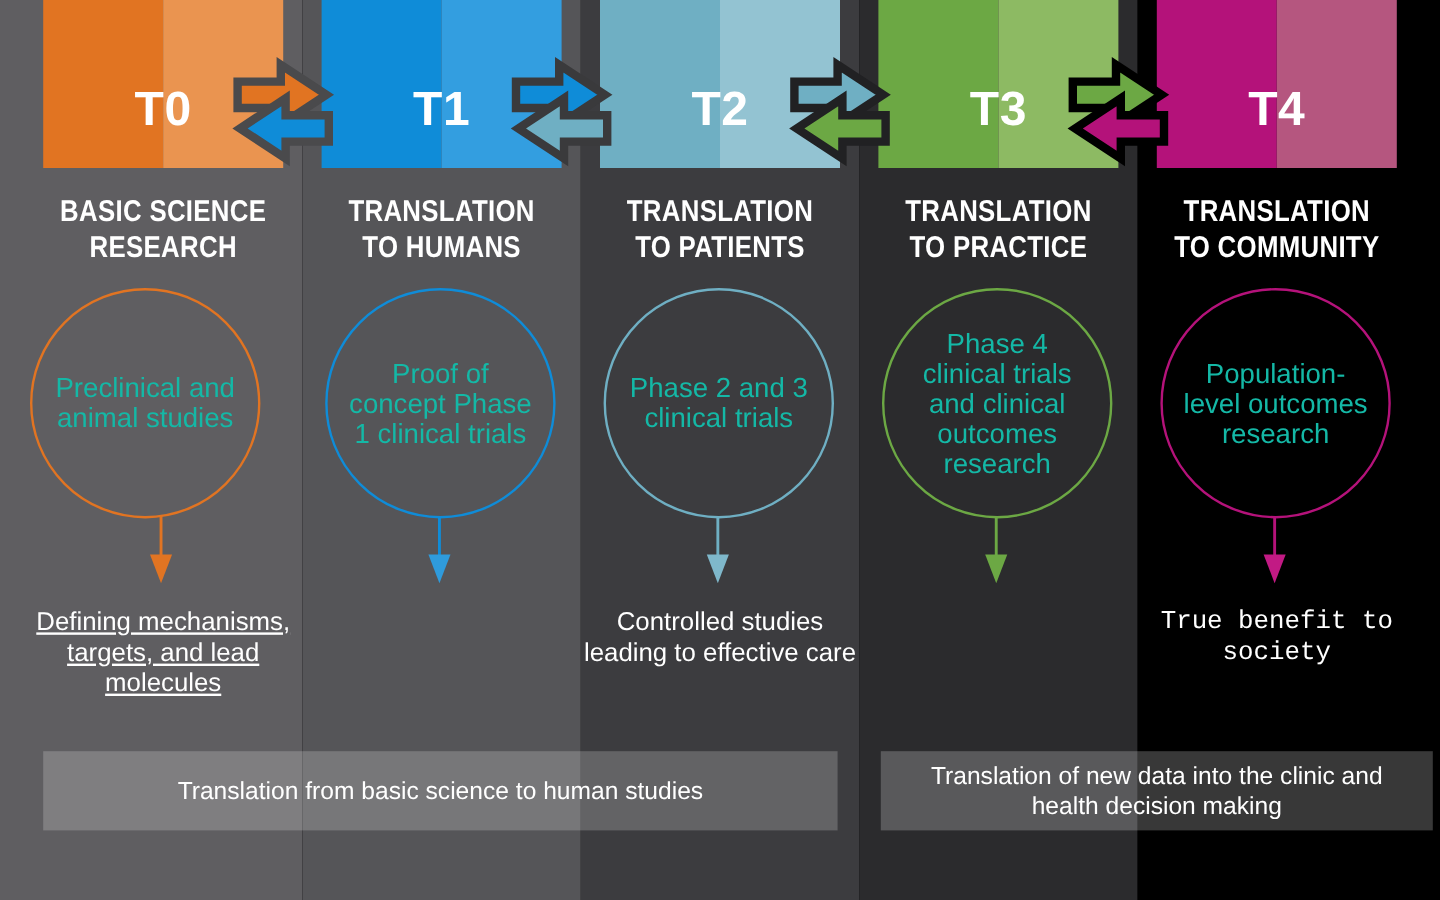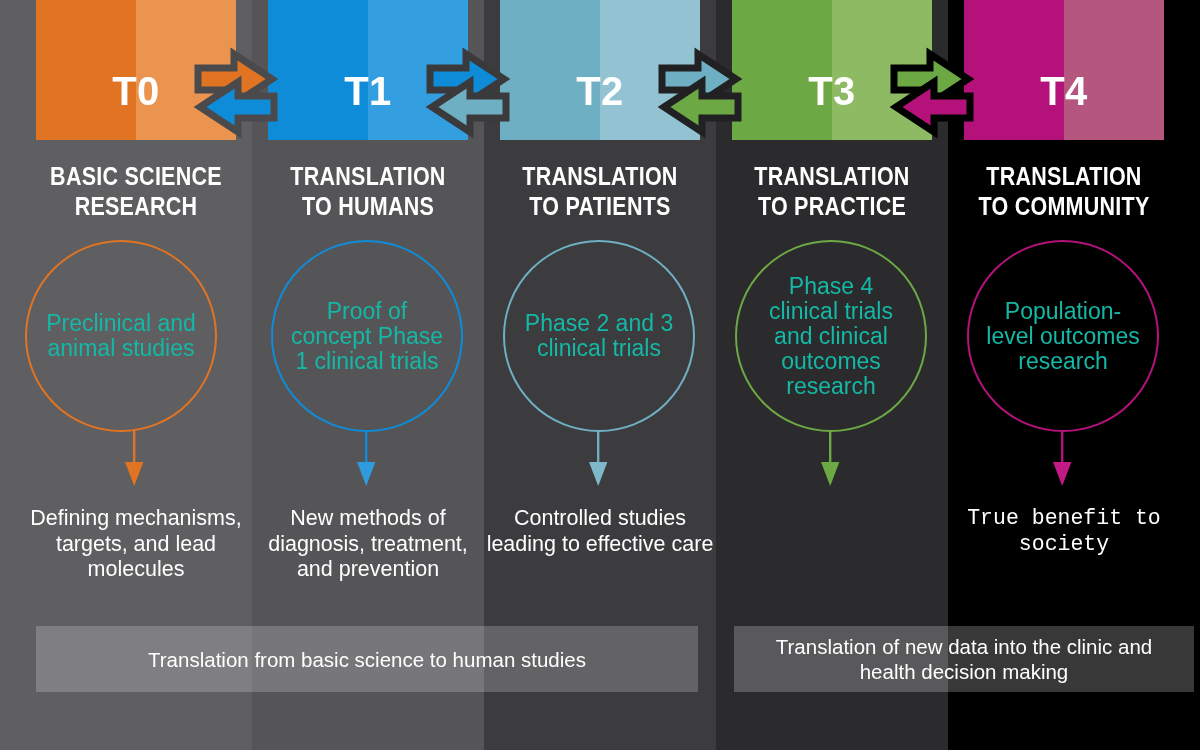--- a/index.html
+++ b/index.html
@@ -250,22 +250,21 @@
       <path d="M 4 32 L 22.4 32 L 13.2 56 Z" fill="#6CA844"></path>
     </svg>
   </div>
   <div class="downarrow" style="left:1049px; top:430px;">
     <svg width="28" height="58" viewBox="0 0 28 58">
       <path d="M 13.2 0 L 13.2 34" stroke="#B4127A" stroke-width="2.4" fill="none"></path>
       <path d="M 4 32 L 22.4 32 L 13.2 56 Z" fill="#C21A84"></path>
     </svg>
   </div>
 
-  <div class="col-desc" style="left:16px; top:506px; width:240px;">Defining mechanisms, targets, and lead molecules</div>
-  <div class="col-desc" style="left:248px; top:506px; width:240px;">New methods of diagnosis, treatment, and prevention</div>
+  <div class="col-desc" style="left:16px; top:506px; width:240px;text-decoration:underline;">Defining mechanisms, targets, and lead molecules</div>
   <div class="col-desc" style="left:480px; top:506px; width:240px;">Controlled studies leading to effective care</div>
   <div class="col-desc" style="left:944px; top:506px; width:240px;font-family:Liberation Mono, monospace;">True benefit to society</div>
 
   <div class="summary-bar" style="left:36px; top:626px; width:662px; height:66px; background:rgba(255,255,255,0.20);">
     <div class="summary-text">Translation from basic science to human studies</div>
   </div>
   <div class="summary-bar" style="left:734px; top:626px; width:460px; height:66px; background:rgba(255,255,255,0.22);">
     <div class="summary-text">Translation of new data into the clinic and health decision making</div>
   </div>
 

